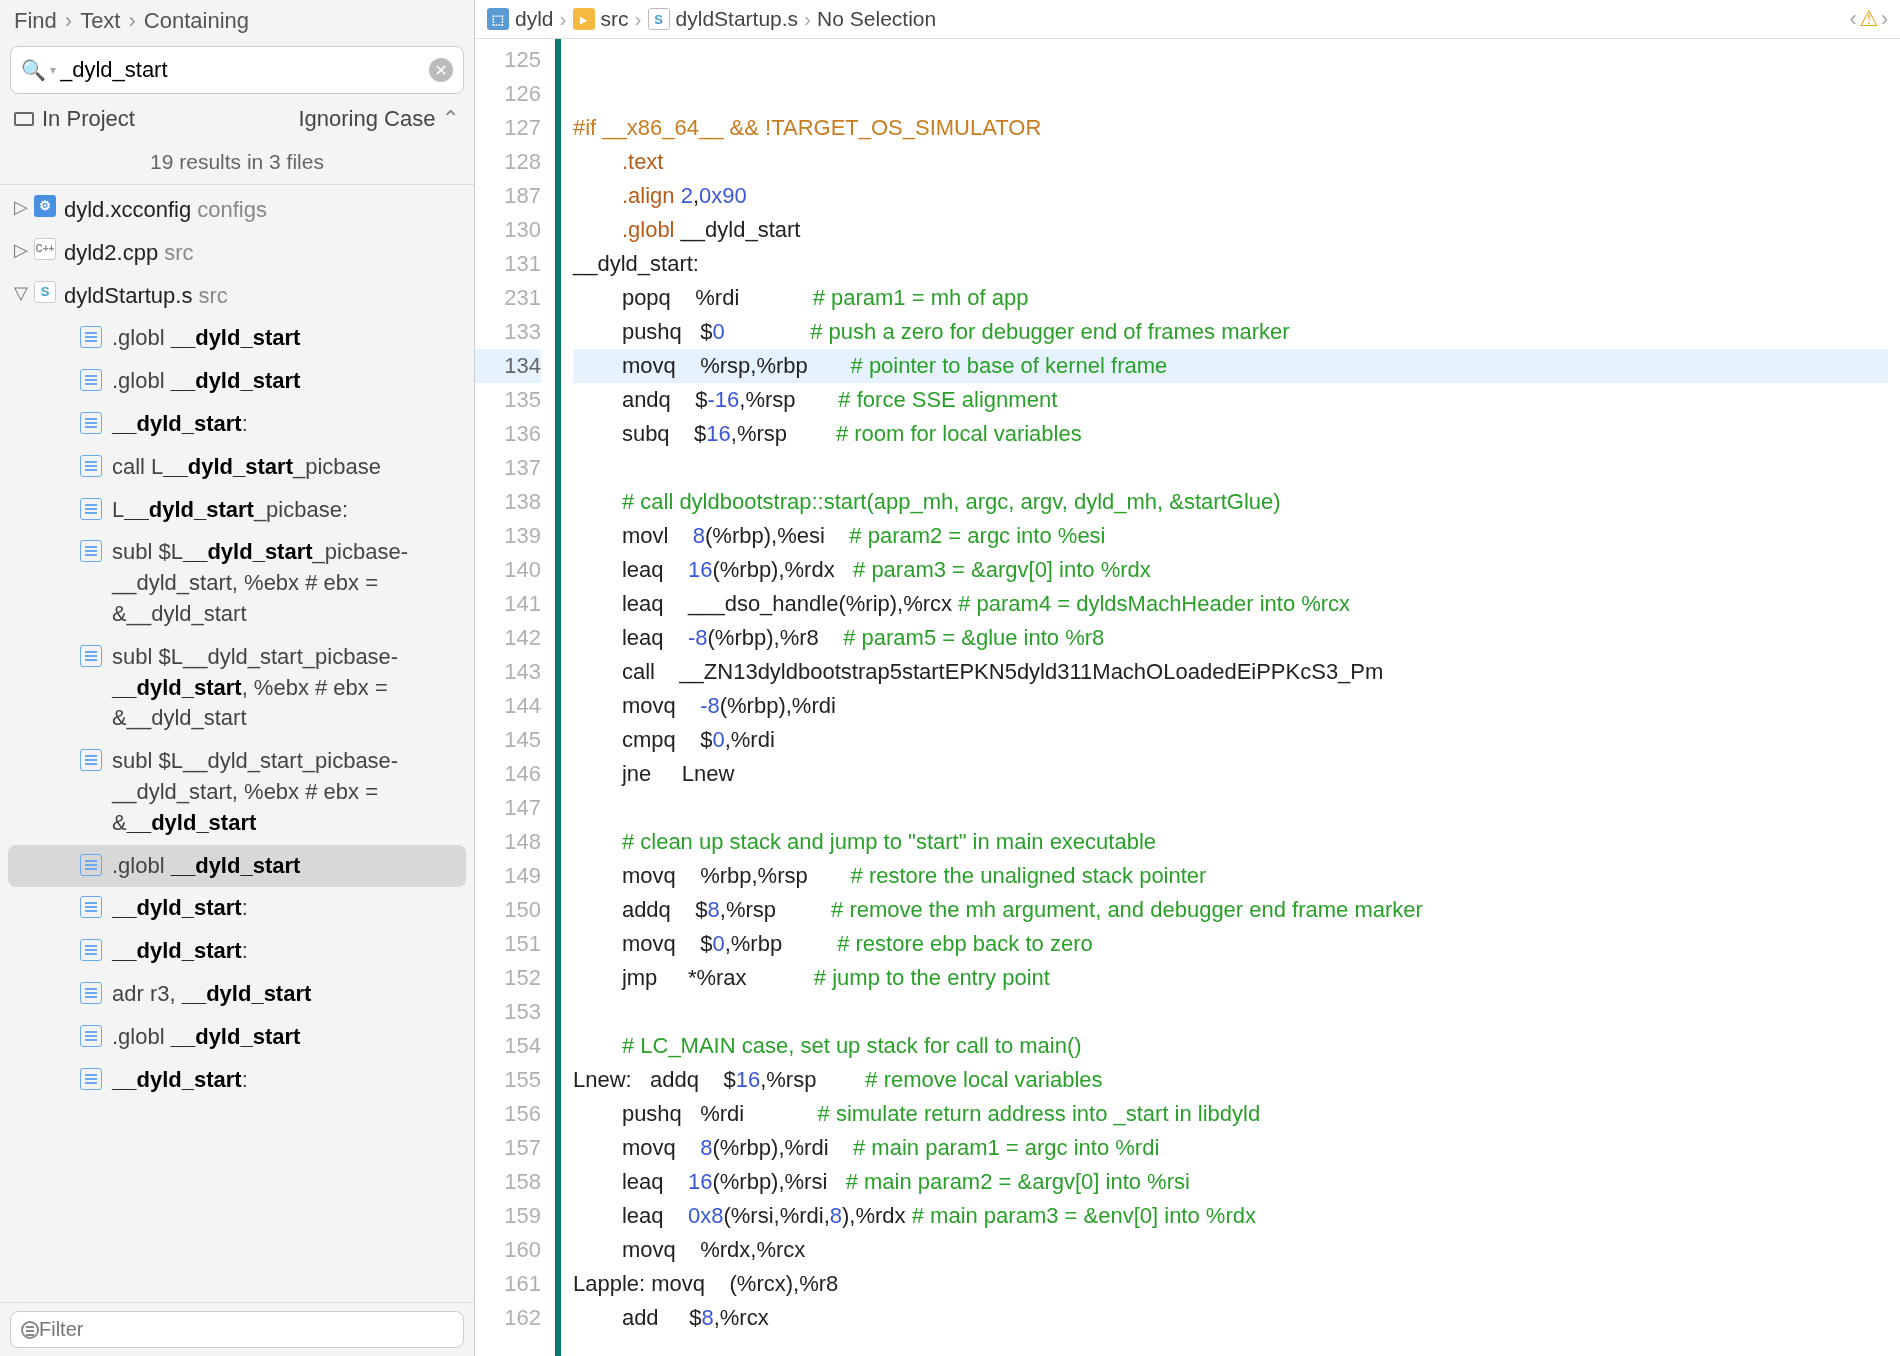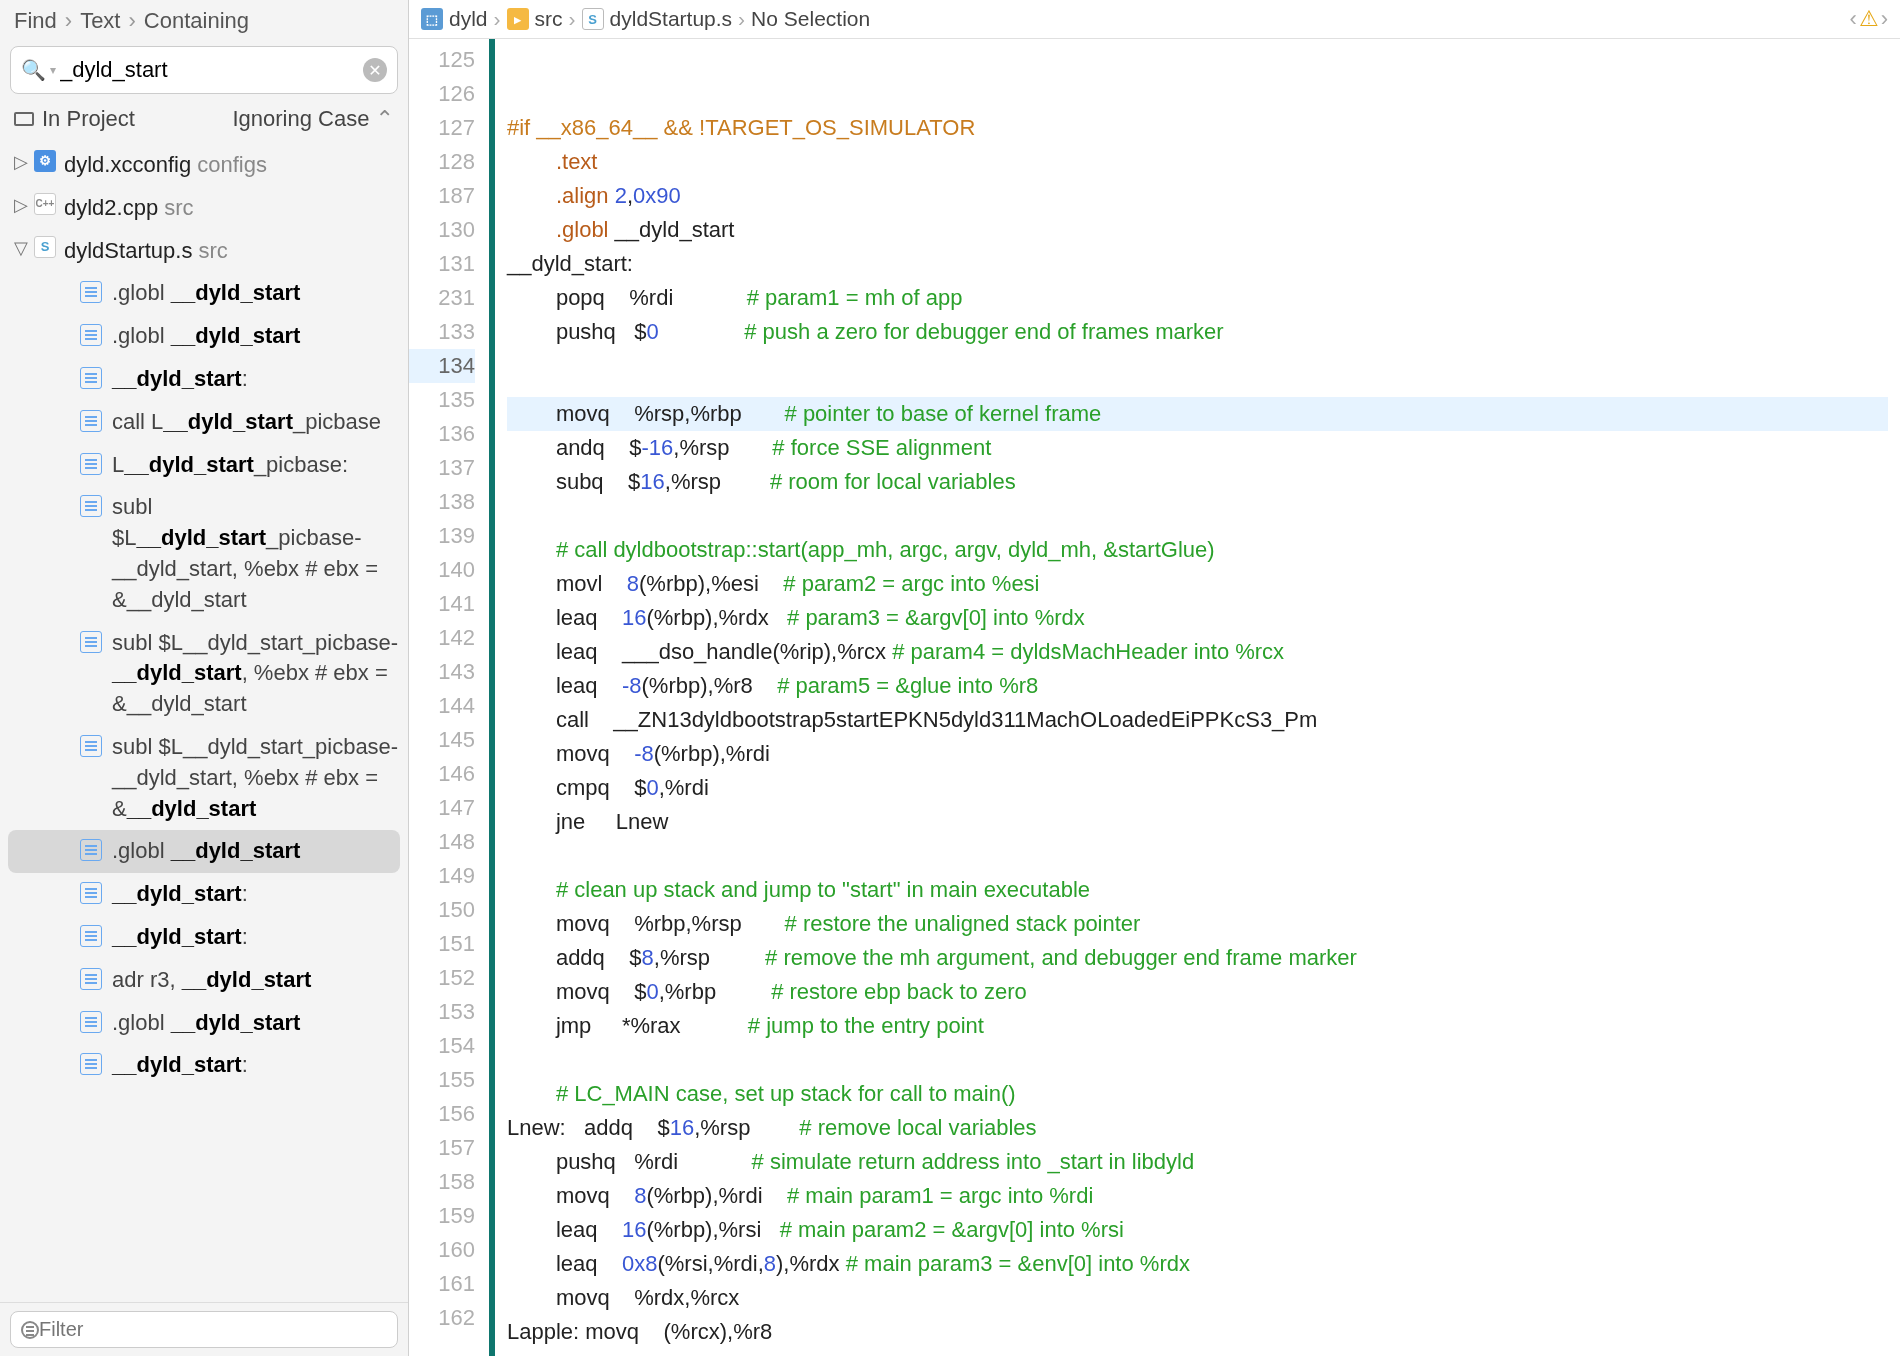--- a/index.html
+++ b/index.html
@@ -1,17 +1,17 @@
 <!DOCTYPE html>
 <html><head>
 <meta charset="utf-8">
 <style>
 * { margin:0; padding:0; box-sizing:border-box; font-family:-apple-system,BlinkMacSystemFont,"Segoe UI",sans-serif; }
 body { display:flex; width:1900px; height:1356px; background:#fff; overflow:hidden; font-size:20px; color:#333; }
-.sidebar { width:409px; background:#f4f4f4; border-right:1px solid #d0d0d0; display:flex; flex-direction:column; }
+.sidebar { width:475px; background:#f4f4f4; border-right:1px solid #d0d0d0; display:flex; flex-direction:column; }
 .find-header { padding:8px 14px; color:#555; font-size:22px; display:flex; align-items:center; gap:4px; }
 .find-header .chev { color:#999; margin:0 4px; }
 .search-box-wrap { padding:4px 10px; }
 .search-box { position:relative; display:flex; align-items:center; background:#fff; border:1px solid #ccc; border-radius:8px; padding:4px 10px; }
 .search-box .mag { color:#888; margin-right:4px; }
 .search-box input { border:none; outline:none; flex:1; font-size:22px; padding:6px 4px; background:transparent; }
 .search-box .clear { width:24px; height:24px; border-radius:50%; background:#bbb; color:#fff; display:flex; align-items:center; justify-content:center; font-size:16px; cursor:pointer; }
 .scope-row { display:flex; align-items:center; justify-content:space-between; padding:8px 14px; color:#444; font-size:22px; }
 .scope-left { display:flex; align-items:center; gap:8px;justify-content:space-between; }
 .scope-icon { width:20px; height:14px; border:2px solid #666; border-radius:2px; position:relative; }
@@ -44,21 +44,21 @@
 .crumb-icon.fold { background:#f5b942; color:#fff; }
 .crumb-icon.s { background:#fff; border:1px solid #bbb; color:#4aa0d0; }
 .crumb-chev { color:#aaa; }
 .crumb-spacer { flex:1; }
 .crumb-nav { display:flex; align-items:center; gap:2px; color:#aaa; font-size:22px; }
 .warn-icon { color:#e6a817; }
 .editor { flex:1; display:flex; overflow:hidden; font-family:"SF Mono",Menlo,Consolas,monospace; font-size:22px; line-height:34px; }
 .gutter { width:86px; text-align:right; color:#b0b0b0; padding:4px 14px 4px 0; user-select:none; background:#fff; border-right:6px solid #0f766e;}
 .code { flex:1; padding:4px 12px 4px 12px; white-space:pre; overflow-x:auto; color:#222;}
 .code-line { height:34px; }
-.code-line.cur { background:#e6f3ff;margin-top:48px; }
+.code-line.cur { background:#e6f3ff; }
 .gutter-line { height:34px; }
 .gutter-line.cur { background:#e6f3ff; color:#666;}
 .tok-pp { color:#c87c1f; }
 .tok-dir { color:#b85c1a; }
 .tok-num { color:#3957d4; }
 .tok-cmt { color:#2aa02a; }
 </style>
 </head>
 <body>
 
@@ -81,20 +81,21 @@
   <div class="scope-row">
     <div class="scope-left">
       <span class="scope-icon"></span>
       <span>In Project</span>
     </div>
     <div>
       <span>Ignoring Case</span>
       <span style="color:#888;">⌃</span>
     </div>
   </div>
+  <div class="results-count">19 results in 3 files</div>
 
   <div class="tree" id="tree">
       <div class="tree-row file-row">
         <span class="disclosure">▷</span>
     <span class="file-icon blue">⚙</span>
     <span class="file-name">dyld.xcconfig</span>
     <span class="file-loc">configs</span>
       </div>
       <div class="tree-row file-row">
         <span class="disclosure">▷</span>

